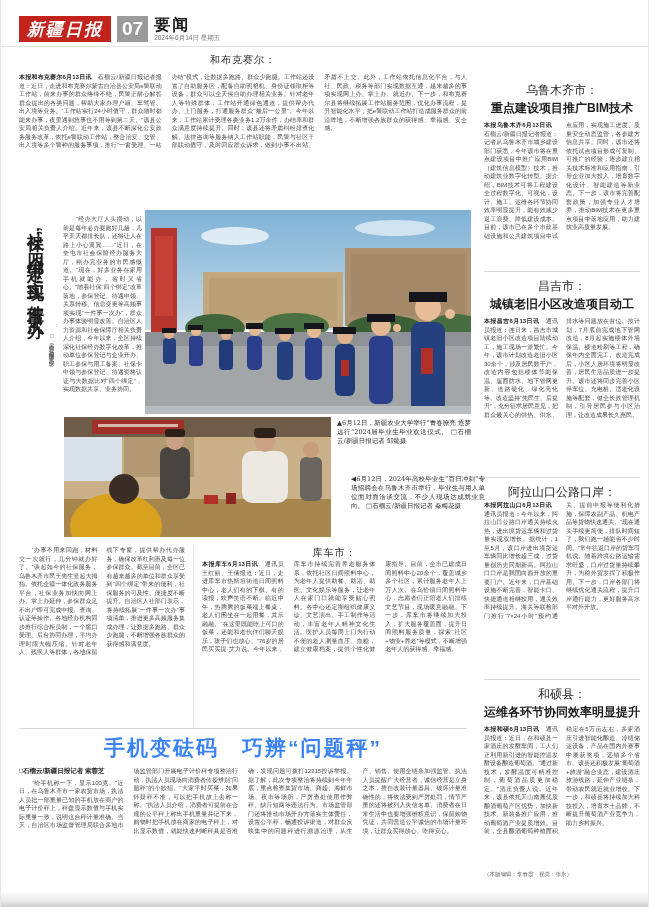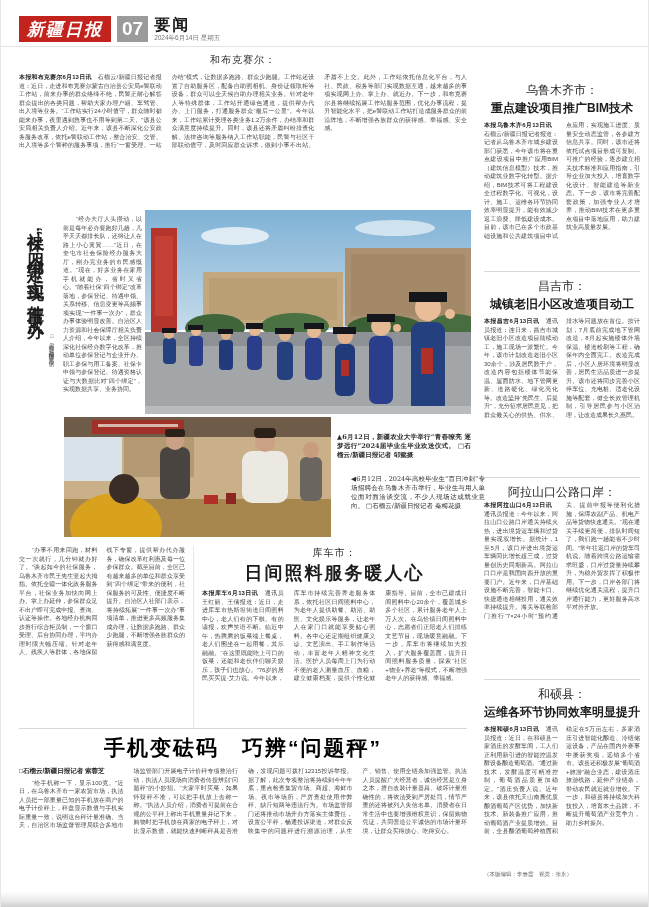--- a/index.html
+++ b/index.html
@@ -64,35 +64,35 @@
   }
   .side-col { position:absolute; left:44px; top:10px; width:79px; height:200px; }
   .photo { position:absolute; overflow:hidden; }
   .photo svg { display:block; }
   .photo1 { left:126px; top:5px; width:326px; height:204px; }
   .photo2 { left:45px; top:212px; width:267px; height:120px; }
   .cap {
     position:absolute; width:134px; font-family:"DejaVu Serif", serif;
     font-size:6.5px; line-height:9px; color:#2f2f2f; text-align:justify; overflow:hidden;
   }
-  .cap1 { left:318px; top:228px; height:50px;font-weight:bold; }
+  .cap1 { left:318px; top:214px; height:50px; }
   .cap2 { left:332px; top:270px; height:62px; }
   
   .row3 { display:flex; height:186px; padding-top:4px; }
   .shebao-cont { width:166px; height:176px; }
   .kuche { flex:1; margin-left:8px; padding-left:8px; border-left:1px solid #e6e6e6; }
   .kuche h2 {
     text-align:center; font-size:18px; font-weight:bold; color:#1c1c1c;
     letter-spacing:2px; line-height:24px; margin:1px 0 4px 0;
   }
   .kuche .body-text { height:136px; }
   
   .phone-art { border-top:1px solid #d8d8d8; padding-top:5px; height:150px; }
   .phone-art h2 {
-    text-align:center; font-size:21px; font-weight:bold; color:#000000;
+    text-align:center; font-size:21px; font-weight:bold; color:#3b82f6;
     letter-spacing:2px; line-height:28px;
   }
   .byline-inline { display:block; font-size:6.5px; font-weight:bold; color:#222; margin-bottom:3px; }
   .phone-art .body-text { height:104px; margin-top:5px; }
   
   .r-art { padding:6px 2px 0 6px; }
   .r-art .kicker { font-size:12px; letter-spacing:0; }
   .r-art h3 {
     text-align:center; font-size:12px; font-weight:bold; color:#1c1c1c;
     line-height:17px; margin:1px 0 4px 0; white-space:nowrap;
@@ -220,21 +220,20 @@
         </div>
 
         <div class="cap cap1">▲6月12日，新疆农业大学举行“青春嘹亮 逐梦远行”2024届毕业生毕业欢送仪式。 □石榴云/新疆日报记者 邹懿摄</div>
         <div class="cap cap2">◀6月12日，2024年高校毕业生“百日冲刺”专场招聘会在乌鲁木齐市举行，毕业生与用人单位面对面洽谈交流，不少人现场达成就业意向。 □石榴云/新疆日报记者 秦梅花摄</div>
       </section>
 
       <section class="row3">
         <div class="shebao-cont body-text cols2"><span>　　“办事不用来回跑，材料交一次就行，几分钟就办好了。”谈起如今的社保服务，乌鲁木齐市民王先生竖起大拇指。依托全疆一体化政务服务平台，社保业务加快向网上办、掌上办延伸，参保群众足不出户即可完成申报、查询、认证等操作。各地经办机构同步推行综合柜员制，一个窗口受理、后台协同办理，平均办理时限大幅压缩。针对老年人、残疾人等群体，各地保留线下专窗，提供帮办代办服务，确保改革红利惠及每一位参保群众。截至目前，全区已有越来越多的单位和群众享受到“四个绑定”带来的便利，社保服务的可及性、便捷度不断提升。自治区人社部门表示，将持续拓展“一件事一次办”事项清单，推进更多高频服务集成办理，让数据多跑路、群众少跑腿，不断增强各族群众的获得感和满意度。</span></div>
         <div class="kuche">
           <div class="kicker">库车市：</div>
-          <h2>日间照料服务暖人心</h2>
           <div class="body-text cols3"><b>本报库车6月13日讯</b><span>　通讯员王红丽、王倩报道：近日，走进库车市热斯坦街道日间照料中心，老人们有的下棋、有的读报，欢声笑语不断。临近中午，热腾腾的饭菜端上餐桌，老人们围坐在一起用餐，其乐融融。“在这里既能吃上可口的饭菜，还能和老伙伴们聊天娱乐，孩子们也放心。”76岁的居民买买提·艾力说。今年以来，库车市持续完善养老服务体系，依托社区日间照料中心，为老年人提供助餐、助浴、助医、文化娱乐等服务，让老年人在家门口就能享受贴心照料。各中心还定期组织健康义诊、文艺演出、手工制作等活动，丰富老年人精神文化生活。医护人员每周上门为行动不便的老人测量血压、血糖，建立健康档案，提供个性化健康指导。目前，全市已建成日间照料中心20余个，覆盖城乡多个社区，累计服务老年人上万人次。在乌恰镇日间照料中心，志愿者们正陪老人们排练文艺节目，现场暖意融融。下一步，库车市将继续加大投入，扩大服务覆盖面，提升日间照料服务质量，探索“社区+物业+养老”等模式，不断增强老年人的获得感、幸福感。</span></div>
         </div>
       </section>
 
       <section class="phone-art">
         <h2>手机变砝码　巧辨“问题秤”</h2>
         <div class="body-text cols4">
           <span class="byline-inline">□石榴云/新疆日报记者 索蓉芝</span><span>　　“给手机称一下，显示100克。”近日，在乌鲁木齐市一家农贸市场，执法人员把一部重量已知的手机放在商户的电子计价秤上，秤盘显示数值与手机实际重量一致，说明这台秤计量准确。当天，自治区市场监督管理局联合多地市场监管部门开展电子计价秤专项整治行动，执法人员现场向消费者传授辨别“问题秤”的小妙招。“大家平时买菜，如果怀疑秤不准，可以把手机放上去称一称。”执法人员介绍，消费者可提前在合规的公平秤上称出手机重量并记下来，购物时把手机放在商家的电子秤上，对比显示数值，就能快速判断秤具是否准确，发现问题可拨打12315投诉举报。据了解，此次专项整治将持续到今年年底，重点检查集贸市场、商超、海鲜市场、夜市等场所，严厉查处使用作弊秤、缺斤短两等违法行为。市场监管部门还将推动市场开办方落实主体责任，设置公平秤，畅通投诉渠道，对群众反映集中的问题秤进行溯源治理，从生产、销售、使用全链条加强监管。执法人员提醒广大经营者，诚信经营是立身之本，擅自改装计量器具、破坏计量准确性的，将依法受到严厉处罚，情节严重的还将被列入失信名单。消费者在日常生活中也要增强维权意识，保留购物凭证，共同营造公平诚信的市场计量环境，让群众买得放心、吃得安心。</span>
         </div>
       </section>

